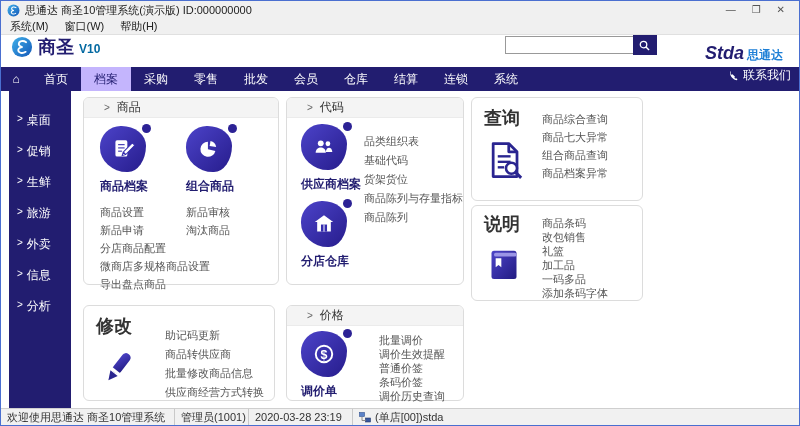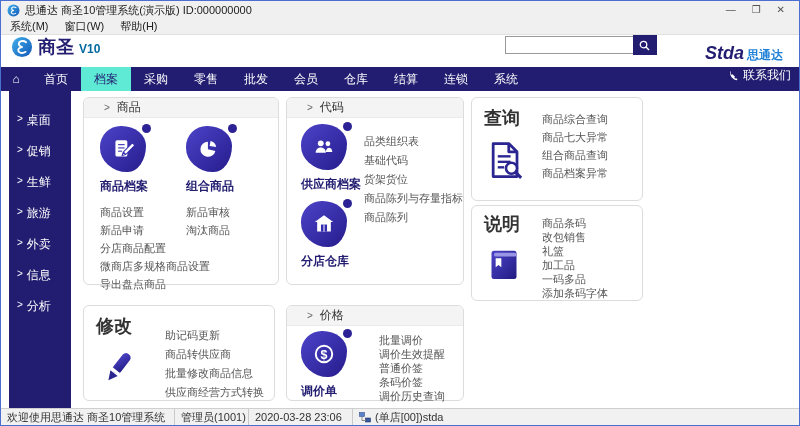--- a/index.html
+++ b/index.html
@@ -25,21 +25,21 @@
   .search-area { margin-left: auto; display: flex; align-items: center; }
   .search-area input { width: 128px; height: 18px; border: 1px solid #999; border-right: none; outline: none; font-size: 11px; padding: 0 4px; }
   .search-btn { width: 24px; height: 20px; background: #221d70; display: flex; align-items: center; justify-content: center; cursor: pointer; }
   .brand { margin-left: 48px; margin-right: 6px; display: flex; align-items: baseline; gap: 3px; margin-top: 8px; }
   .brand-en { font-size: 18px; font-weight: bold; font-style: italic; color: #221d70; }
   .brand-cn { font-size: 12px; font-weight: bold; color: #1d7fd6; }
   
   .navbar { height: 24px; background: #221d70; display: flex; align-items: stretch; color: #fff; font-size: 12px; flex: none; }
   .nav-home { width: 30px; display: flex; align-items: center; justify-content: center; font-size: 12px; cursor: pointer; }
   .nav-tab { padding: 0 13px; display: flex; align-items: center; cursor: pointer; }
-  .nav-tab.active { background: #5eead4; color: #221d70; }
+  .nav-tab.active { background: #c4b5fd; color: #221d70; }
   .nav-right { margin-left: auto; display: flex; align-items: center; gap: 14px; padding-right: 8px; flex-direction: column; }
   .nav-util { display: flex; align-items: center; gap: 4px; cursor: pointer; }
   .logout-btn { border: 1px solid #dfe3f2; border-radius: 3px; padding: 0 5px; height: 15px; display: flex; align-items: center; font-size: 11px; cursor: pointer; }
   
   .content { flex: 1; display: flex; background: #fff; }
   .sidebar { width: 62px; background: #221d70; margin-left: 8px; color: #fff; font-size: 12px; padding-top: 14px; flex: none; }
   .side-item { padding: 7px 0 7px 8px; display: flex; gap: 4px; cursor: pointer; }
   .side-item .arr { font-size: 10px; line-height: 14px; }
   .main { flex: 1; position: relative; }
   .card { position: absolute; border: 1px solid #dcdcdc; border-radius: 6px; background: #fff; }
@@ -392,21 +392,21 @@
           </ul>
         </div>
       </div>
 
     </div>
   </div>
 
   <div class="statusbar">
     <div class="seg seg-1">欢迎使用思通达 商圣10管理系统</div>
     <div class="seg seg-2">管理员(1001)</div>
-    <div class="seg seg-3">2020-03-28 23:06</div>
+    <div class="seg seg-3">2020-03-28 23:19</div>
     <div class="seg seg-4">
       <svg width="12" height="11" viewBox="0 0 12 11">
           <rect x="0.5" y="0.5" width="5" height="4" fill="#5b82c8" stroke="#33538f" stroke-width="0.6"></rect>
           <rect x="6.5" y="6" width="5" height="4" fill="#39589e" stroke="#24396b" stroke-width="0.6"></rect>
           <path d="M3 5v3.5h3.5" stroke="#8a8a8a" fill="none"></path>
         </svg>
       <span>(单店[00])stda</span>
     </div>
   </div>
 

